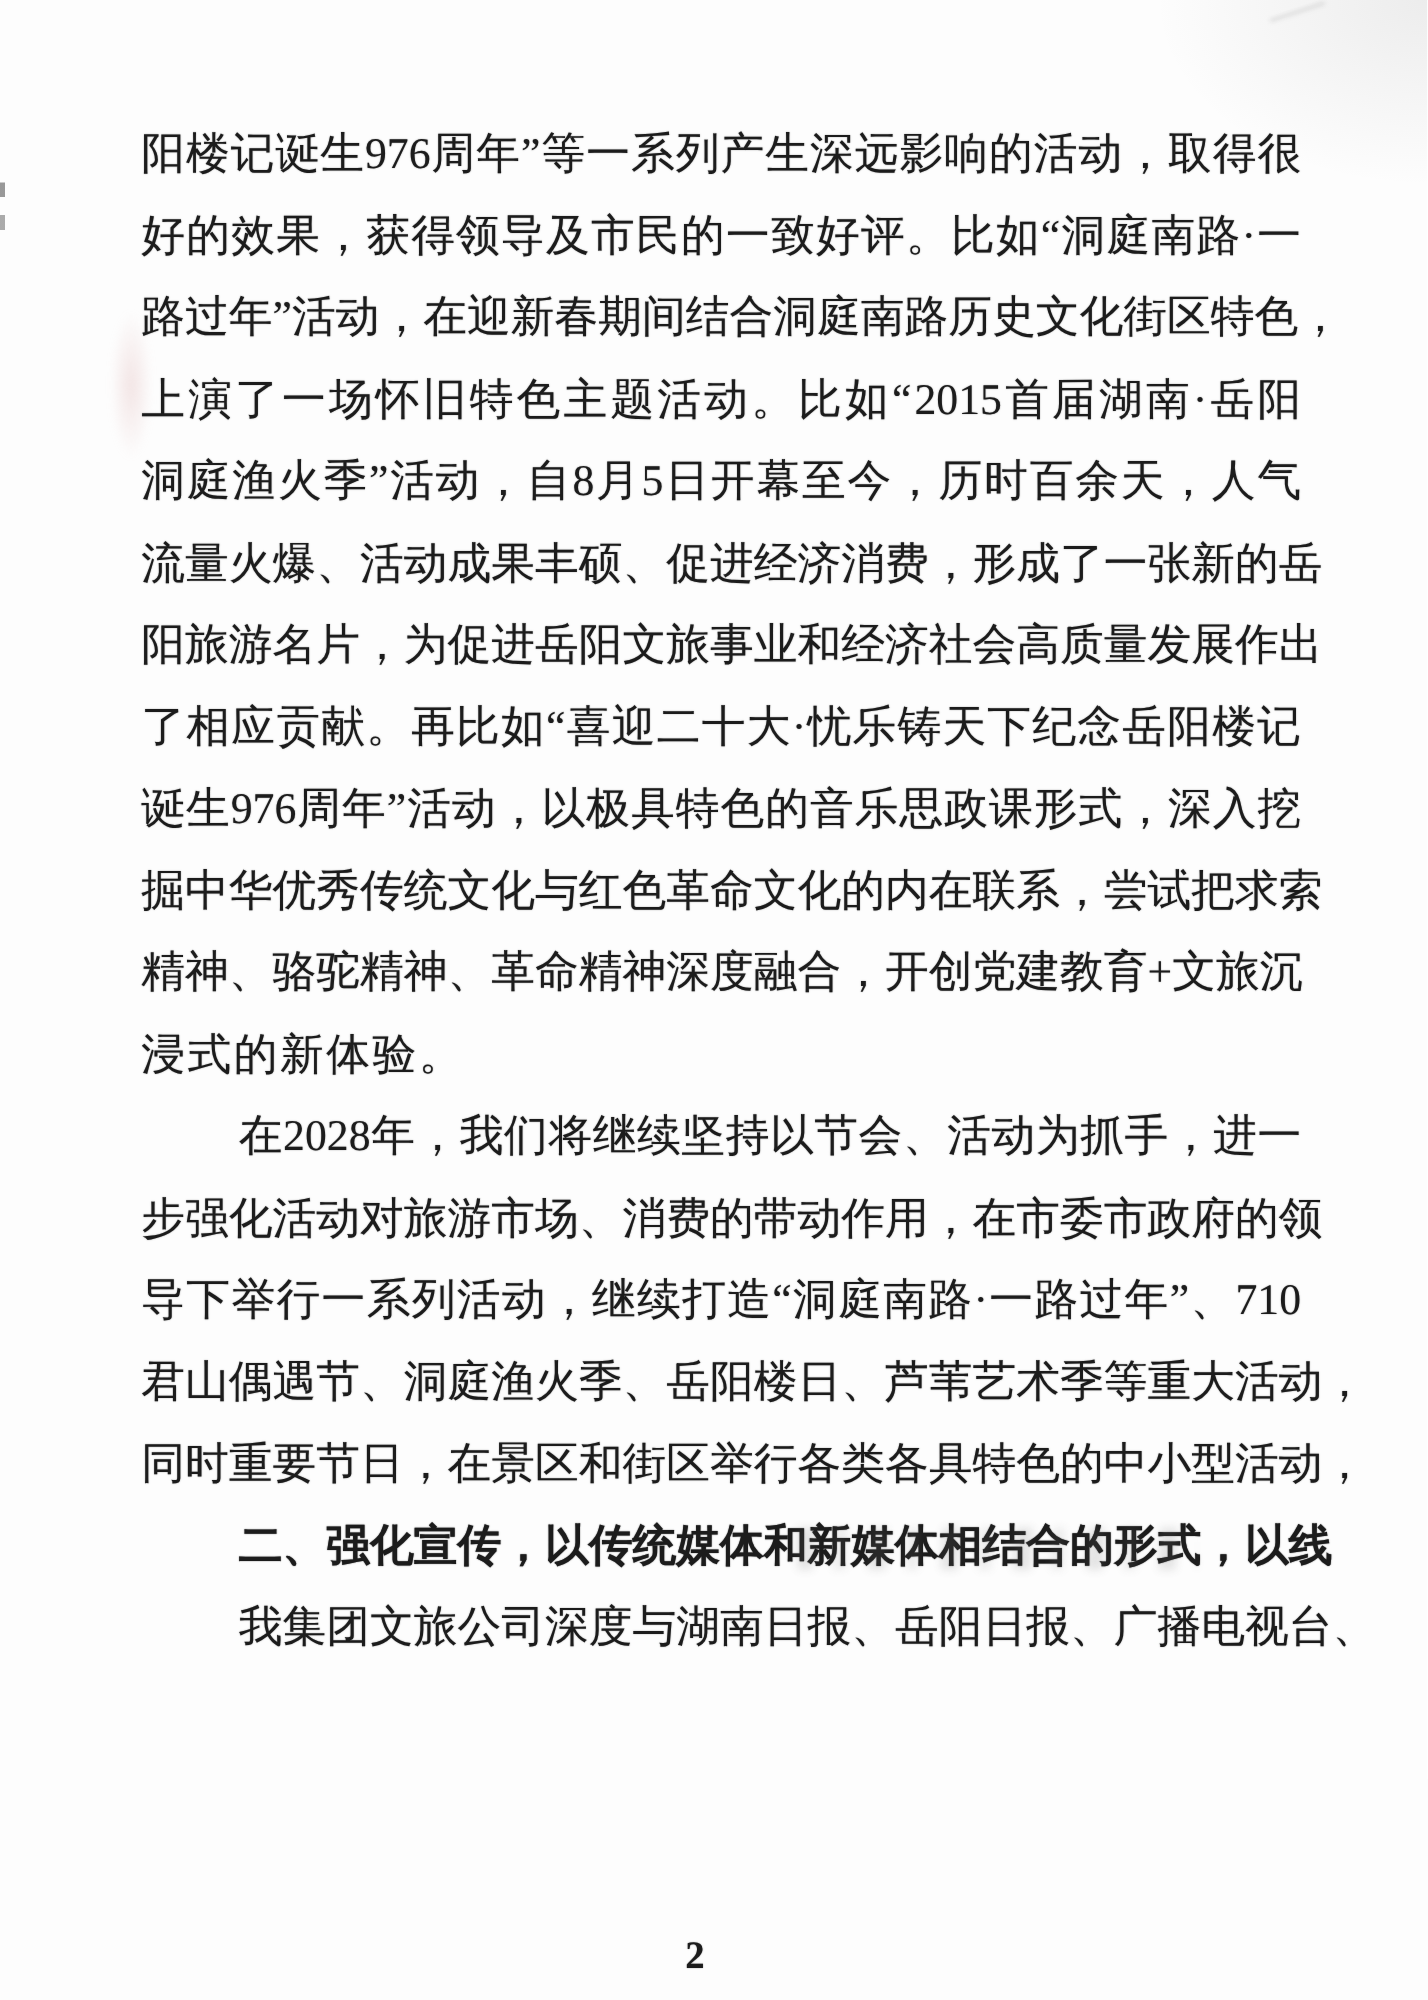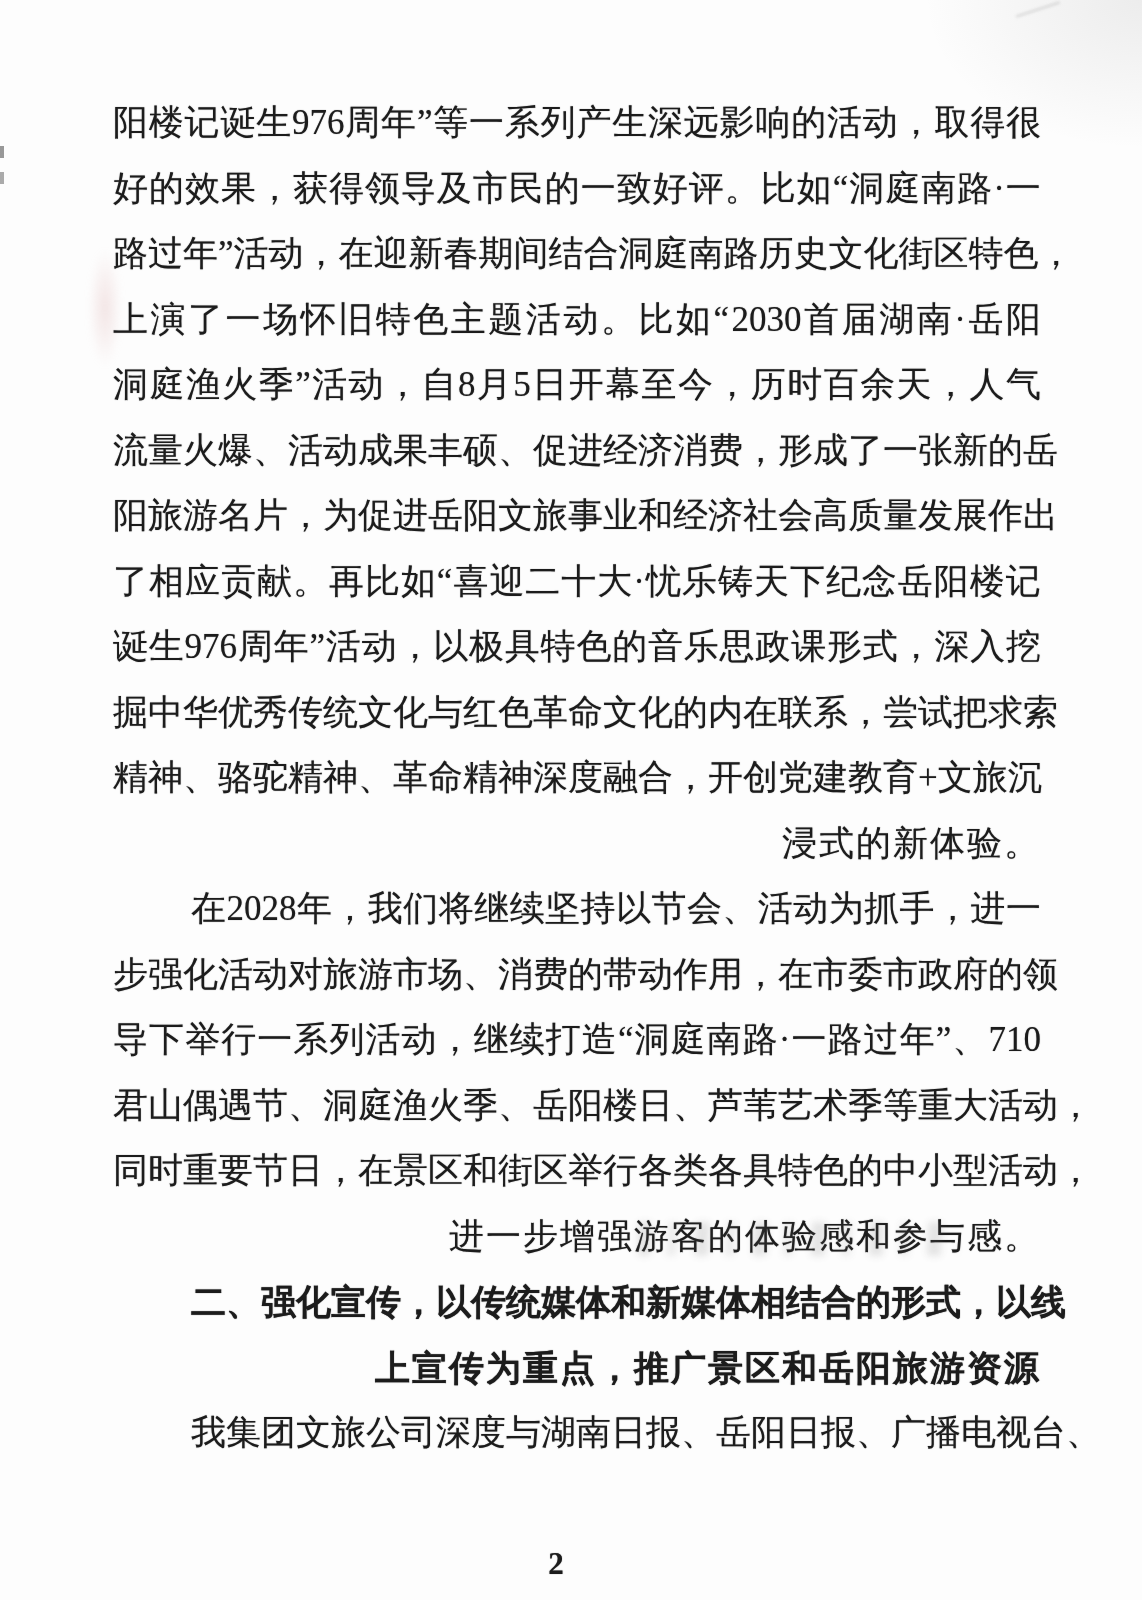--- a/index.html
+++ b/index.html
@@ -47,21 +47,21 @@
     font-size: 35px;
     line-height: 65.5px;
     white-space: nowrap;
     text-shadow: 0 0 1.1px rgba(35,35,35,0.55);
   }
   .line.j {
     display: flex;
     justify-content: space-between;
     align-items: center;
   }
-  .line.plain { letter-spacing: 2px; text-align: right; }
+  .line.plain { letter-spacing: 2px; }
   .line.indent { padding-left: 78px; }
   .line.heading {
     font-family: "Liberation Sans", "DejaVu Sans", sans-serif;
     font-weight: 700;
     text-shadow: 0 0 1px rgba(10,10,10,0.8);
   }
   .ghost {
     position: absolute;
     left: 638px; top: 1222px; width: 320px; height: 34px;
     background: repeating-linear-gradient(93deg,
@@ -191,21 +191,21 @@
         <span>特</span>
         <span>色</span>
         <span>主</span>
         <span>题</span>
         <span>活</span>
         <span>动</span>
         <span>。</span>
         <span>比</span>
         <span>如</span>
         <span>“</span>
-        <span>2030</span>
+        <span>2015</span>
         <span>首</span>
         <span>届</span>
         <span>湖</span>
         <span>南</span>
         <span>·</span>
         <span>岳</span>
         <span>阳</span>
       </div>
     <div class="line j">
         <span>洞</span>
@@ -546,21 +546,20 @@
         <span>特</span>
         <span>色</span>
         <span>的</span>
         <span>中</span>
         <span>小</span>
         <span>型</span>
         <span>活</span>
         <span>动</span>
         <span>，</span>
       </div>
-    <div class="line plain">进一步增强游客的体验感和参与感。</div>
     <div class="line j indent heading">
         <span>二</span>
         <span>、</span>
         <span>强</span>
         <span>化</span>
         <span>宣</span>
         <span>传</span>
         <span>，</span>
         <span>以</span>
         <span>传</span>
@@ -574,21 +573,20 @@
         <span>相</span>
         <span>结</span>
         <span>合</span>
         <span>的</span>
         <span>形</span>
         <span>式</span>
         <span>，</span>
         <span>以</span>
         <span>线</span>
       </div>
-    <div class="line plain heading">上宣传为重点，推广景区和岳阳旅游资源</div>
     <div class="line j indent">
         <span>我</span>
         <span>集</span>
         <span>团</span>
         <span>文</span>
         <span>旅</span>
         <span>公</span>
         <span>司</span>
         <span>深</span>
         <span>度</span>

